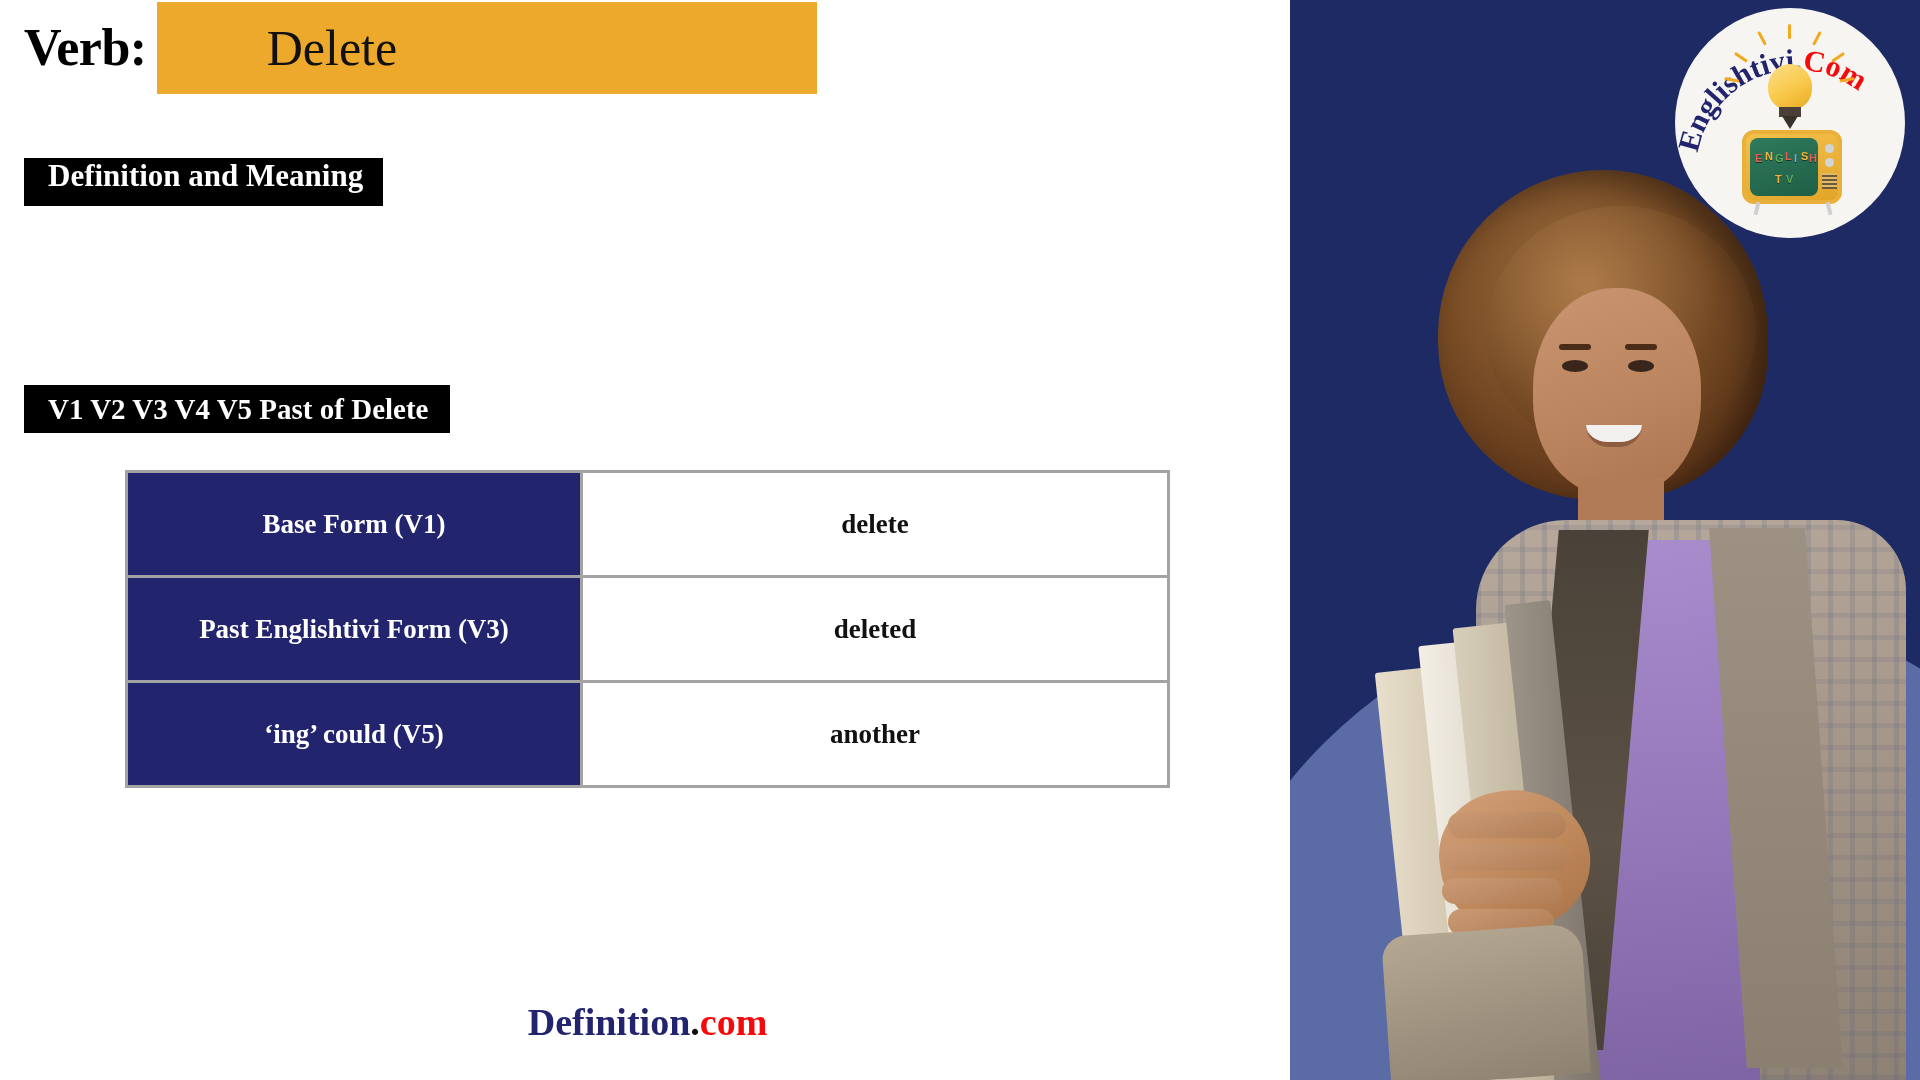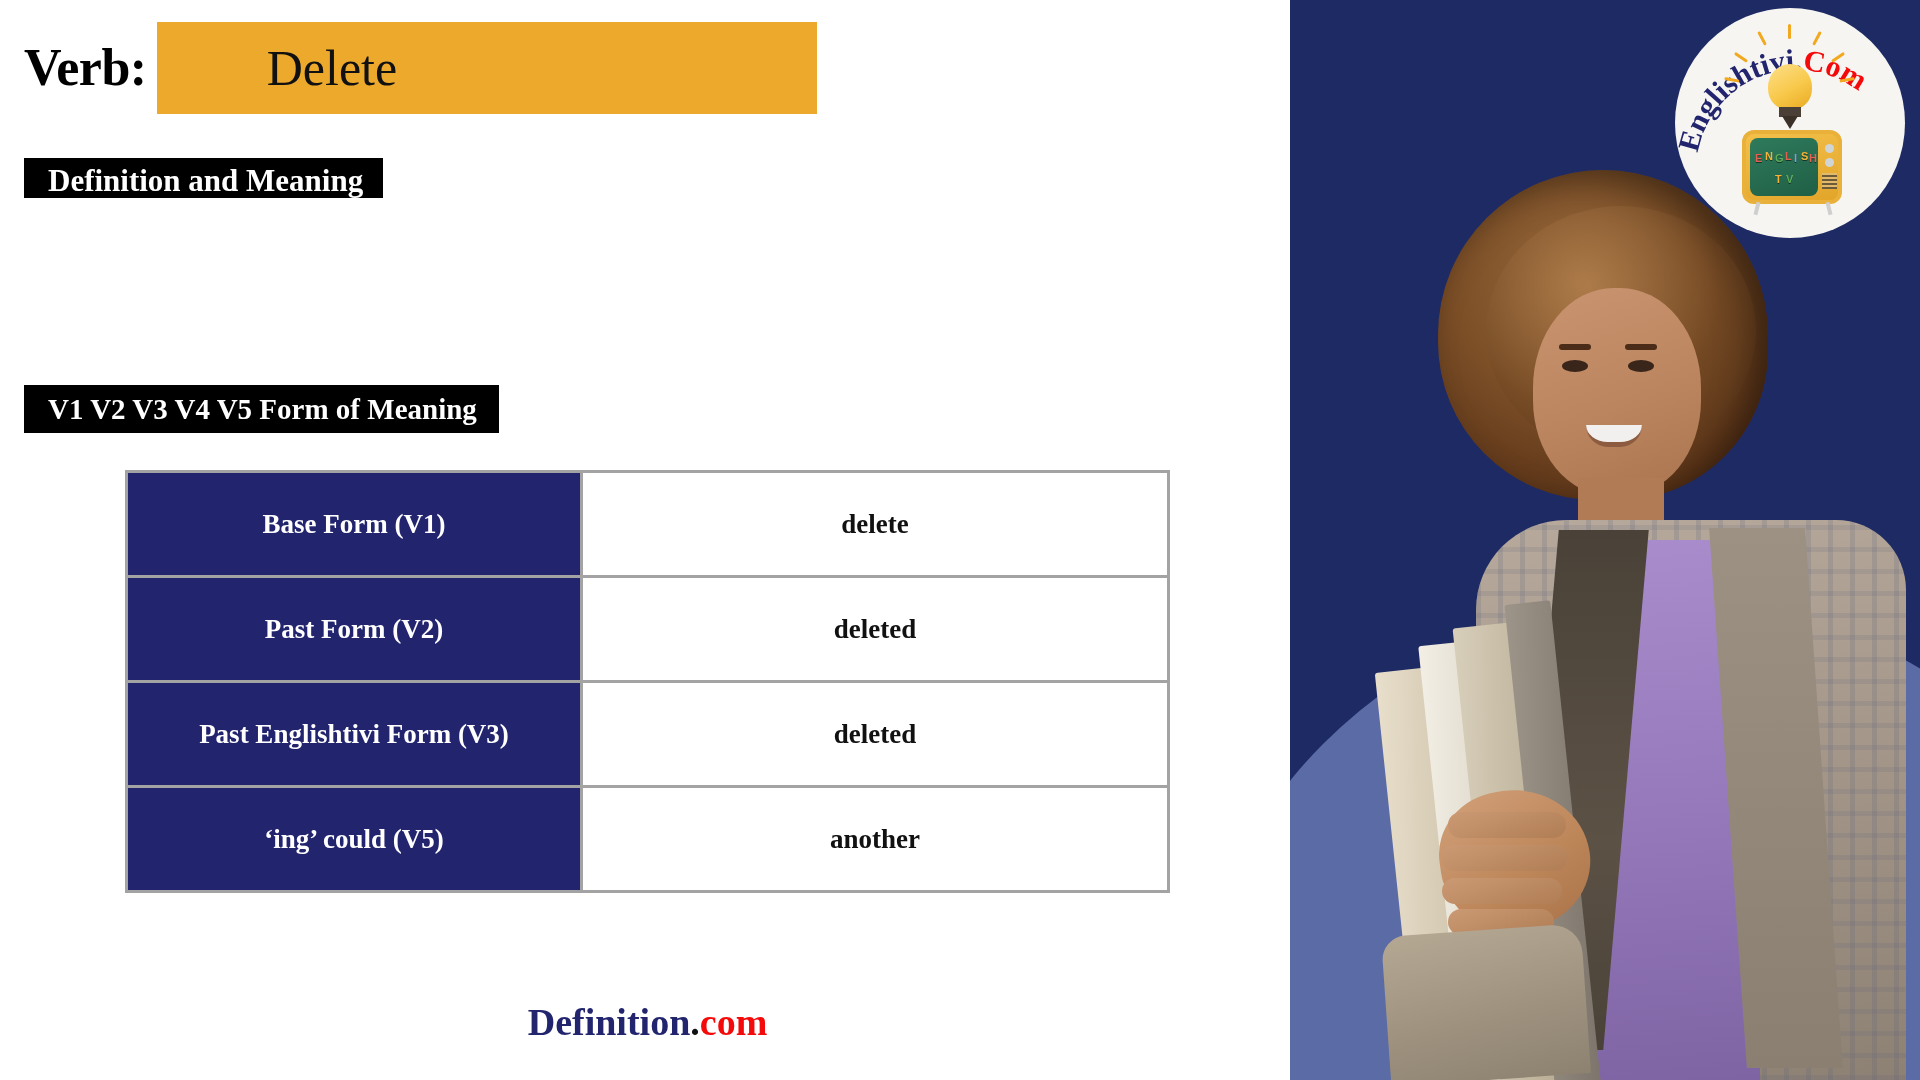--- a/index.html
+++ b/index.html
@@ -20,21 +20,21 @@
   
   #left-content {
     position:absolute;
     left:0; top:0;
     width:1290px; height:1080px;
   }
 
   
   #verb-header {
     position:absolute;
-    left:24px; top:26px;
+    left:24px; top:6px;
     display:flex;
     align-items:center;
     height:84px;
   }
   #verb-label {
     font-size:52px;
     font-weight:bold;
     color:#000000;
     letter-spacing:-0.5px;
     padding-right:10px;
@@ -51,24 +51,24 @@
     font-size:50px;
     color:#111111;
     line-height:1;
   }
 
   
   #definition-banner {
     position:absolute;
     left:24px; top:158px;
     background:#000000;
-    height:40px;
+    height:48px;
     display:flex;
-    align-items:center;
-    padding:6px 20px 0 24px;
+    align-items:flex-start;
+    padding:0 20px 0 24px;
   }
   #definition-banner-label {
     color:#ffffff;
     font-size:31px;
     font-weight:bold;
   }
 
   
   #definition-text {
     position:absolute;
@@ -402,32 +402,28 @@
         <span id="verb-value">Delete</span>
       </div>
     </div>
 
     <div id="definition-banner">
       <span id="definition-banner-label">Definition and Meaning</span>
     </div>
 
 
     <div id="forms-banner">
-      <span id="forms-banner-label">V1 V2 V3 V4 V5 Form of Meaning</span>
+      <span id="forms-banner-label">V1 V2 V3 V4 V5 Past of Delete</span>
     </div>
 
     <table id="forms-table">
       <tbody>
         <tr>
           <td class="cell-label">Base Form (V1)</td>
           <td class="cell-value">delete</td>
-        </tr>
-        <tr>
-          <td class="cell-label">Past Form (V2)</td>
-          <td class="cell-value">deleted</td>
         </tr>
         <tr>
           <td class="cell-label">Past Englishtivi Form (V3)</td>
           <td class="cell-value">deleted</td>
         </tr>
         <tr>
           <td class="cell-label">‘ing’ could (V5)</td>
           <td class="cell-value">another</td>
         </tr>
       </tbody>

